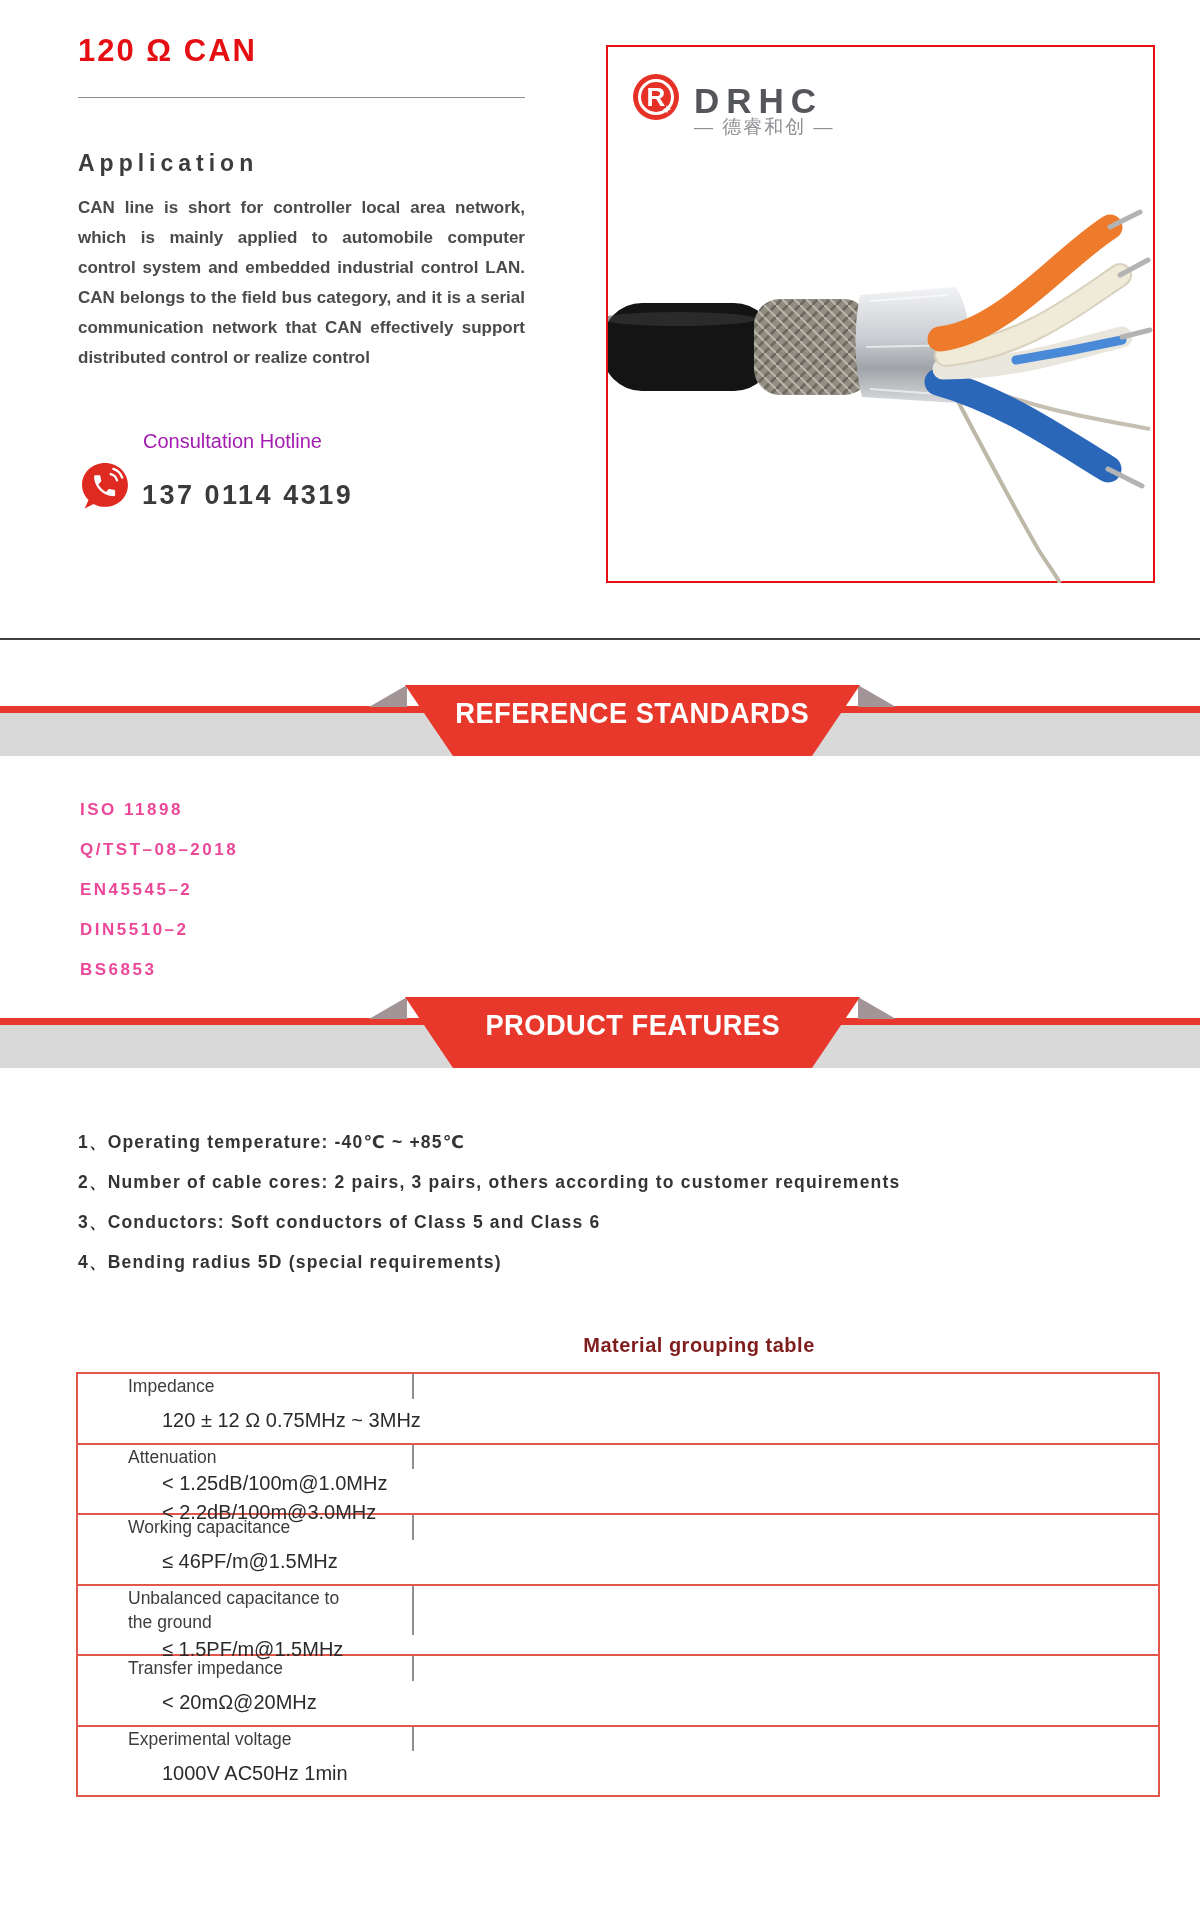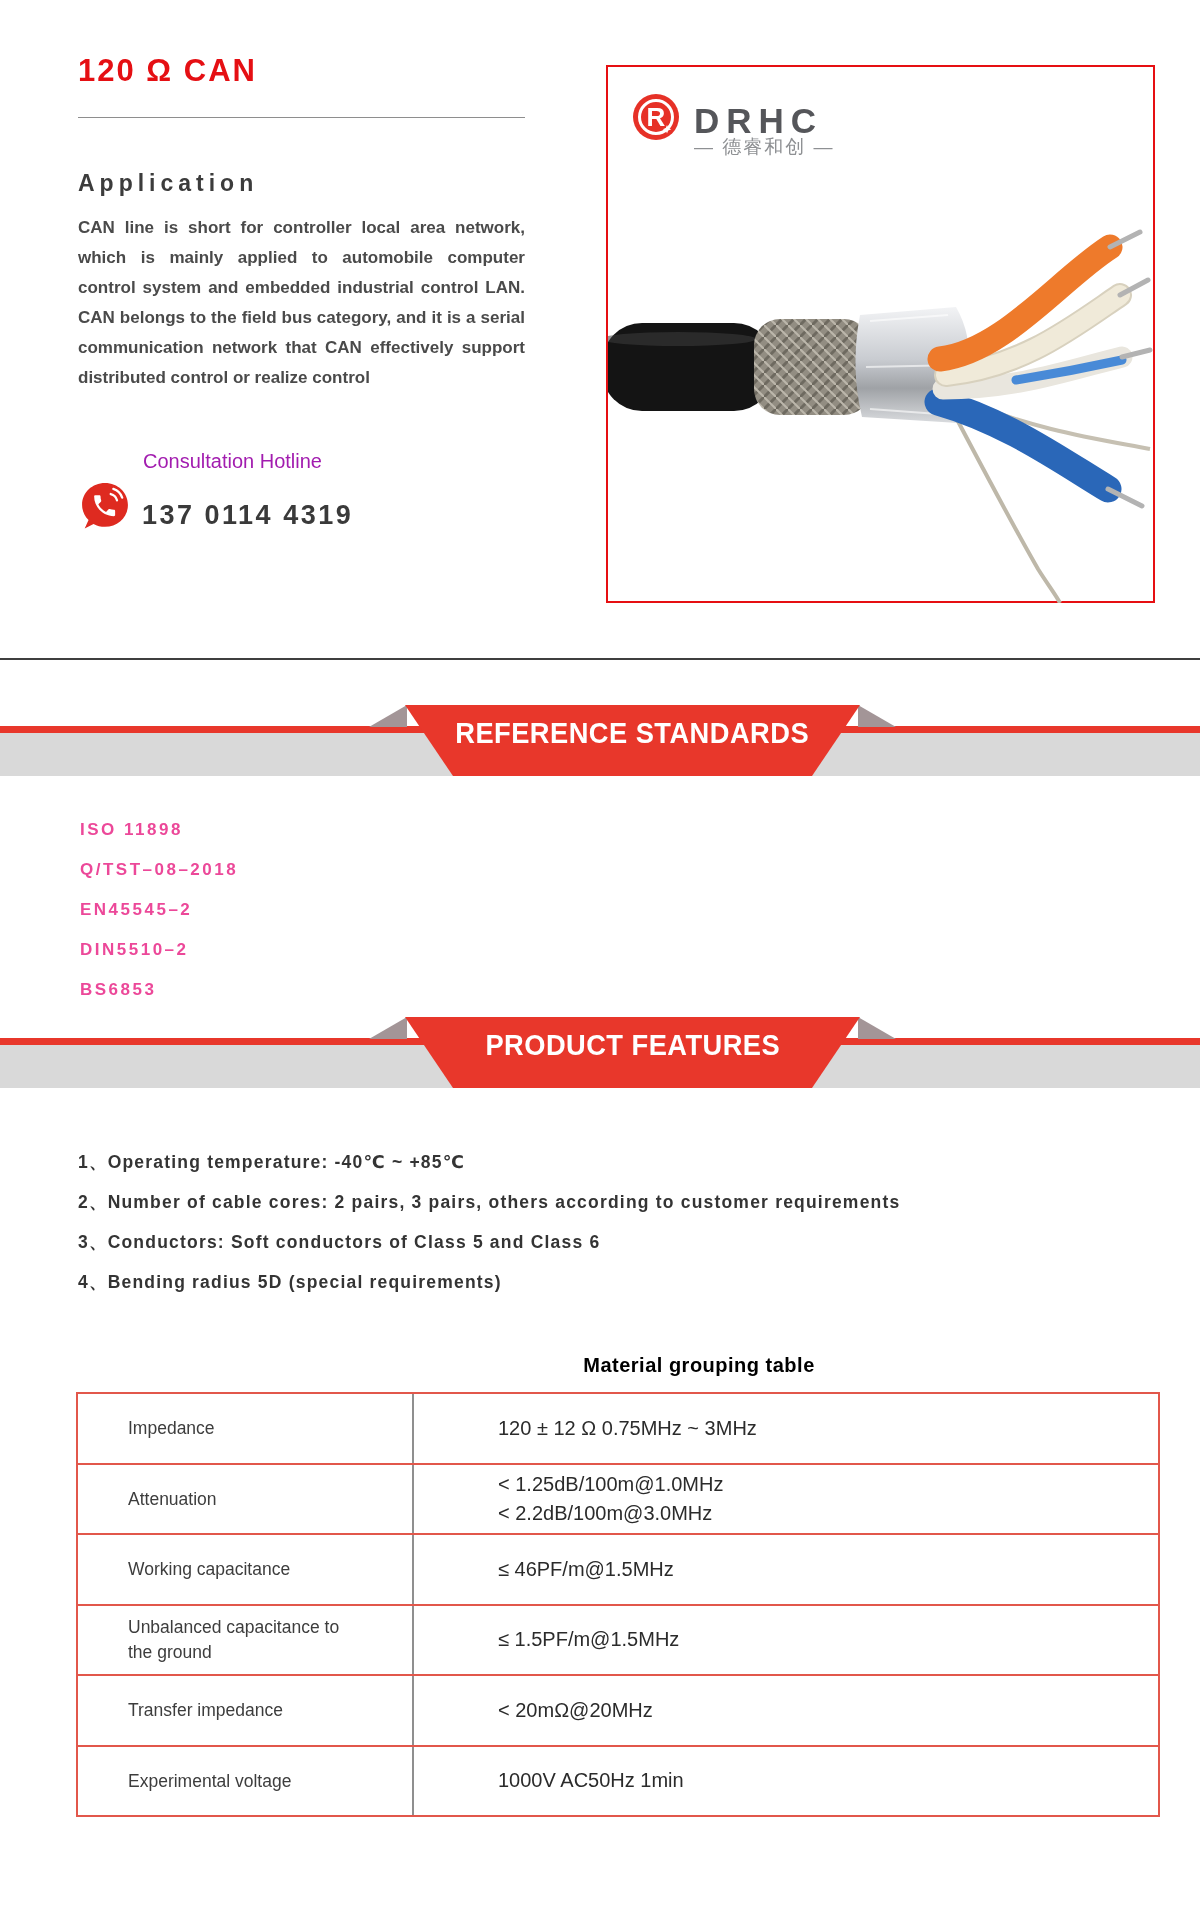--- a/index.html
+++ b/index.html
@@ -1,20 +1,20 @@
 <!DOCTYPE html>
 <html><head>
 <meta charset="utf-8">
 <style>
   html,body{margin:0;padding:0;}
   body{
     width:1200px;height:1928px;position:relative;background:#ffffff;
     font-family:"Liberation Sans","DejaVu Sans",sans-serif;overflow:hidden;
   }
-  .abs{position:absolute;margin-top:20px;}
+  .abs{position:absolute;}
 
   
   .page-title{left:78px;top:33px;font-size:31px;font-weight:bold;color:#e50f13;letter-spacing:2px;}
   .title-rule{left:78px;top:97px;width:447px;height:1px;background:#8e8e8e;}
   .app-heading{left:78px;top:150px;font-size:23px;font-weight:bold;color:#3c3c3c;letter-spacing:5px;}
   .app-text{
     left:78px;top:193px;width:447px;font-size:17px;font-weight:bold;color:#4a4a4a;
     line-height:30px;text-align:justify;
   }
   .hotline-label{left:143px;top:430px;font-size:20px;color:#a21caf;}
@@ -45,26 +45,26 @@
   }
   .b-text{color:#ffffff;font-size:29px;font-weight:bold;letter-spacing:.5px;transform:scaleX(.94);padding-bottom:14px;}
 
   
   .standards-list{left:80px;top:790px;}
   .standards-list .li{line-height:40px;font-size:17px;font-weight:bold;color:#ec4899;letter-spacing:2.5px;}
   .features-list{left:78px;top:1122px;}
   .features-list .li{line-height:40px;font-size:17.5px;font-weight:bold;color:#343434;letter-spacing:1.2px;}
 
   
-  .table-title{left:414px;top:1334px;width:570px;text-align:center;font-size:20px;font-weight:bold;color:#000000;letter-spacing:.5px;}
+  .table-title{left:414px;top:1334px;width:570px;text-align:center;font-size:20px;font-weight:bold;color:#7f1d1d;letter-spacing:.5px;}
   .material-table{
     left:76px;top:1372px;width:1084px;box-sizing:border-box;
     border:2px solid #e2574b;background:#fff;
   }
-  .trow{display:flex;height:68.5px;}
+  .trow{display:flex;height:68.5px;flex-direction:column;}
   .trow:not(:last-child){border-bottom:2px solid #e2574b;}
   .tlabel{
     width:336px;box-sizing:border-box;border-right:2px solid #8f8f8f;
     display:flex;align-items:center;padding-left:50px;
     font-size:17.5px;color:#3d3d3d;line-height:1.4;
   }
   .tlabel span{max-width:212px;}
   .tvalue{
     flex:1;display:flex;flex-direction:column;justify-content:center;
     padding-left:84px;font-size:20px;color:#2b2b2b;line-height:1.45;

